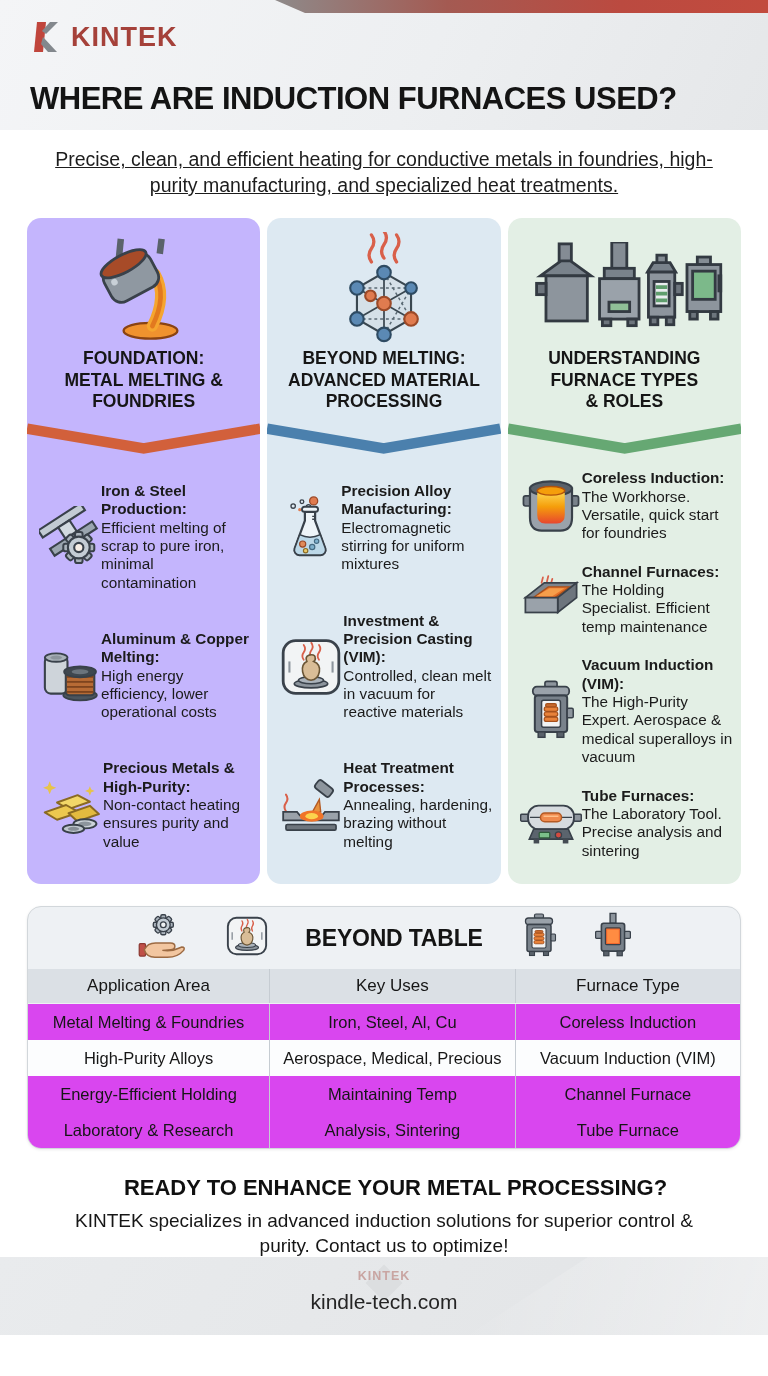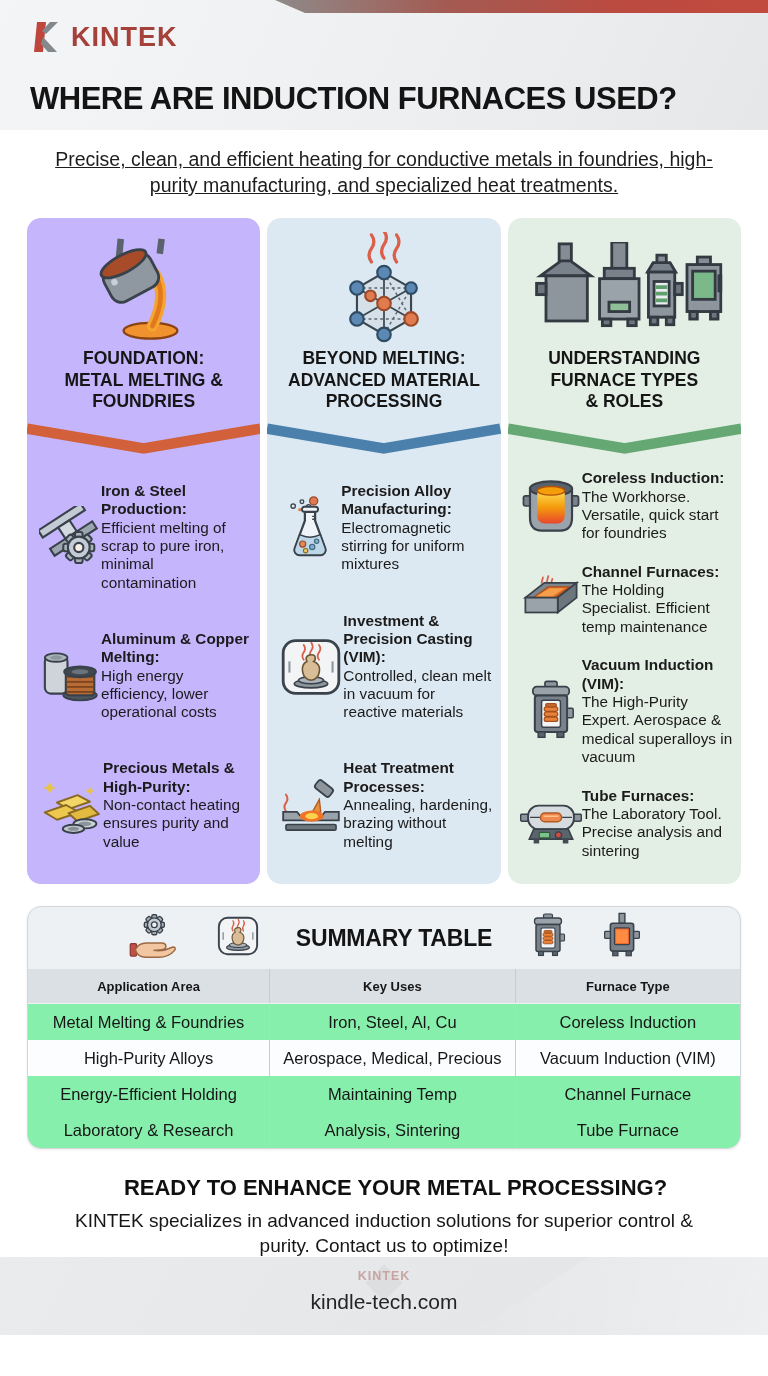--- a/index.html
+++ b/index.html
@@ -48,28 +48,28 @@
   .item-title { display:block; font-weight:800; }
   
   .summary {
     margin:22px 27px 0; border-radius:14px; background:#eef1f4;
     border:1px solid #d2d7db; overflow:hidden; box-shadow:0 1px 3px rgba(0,0,0,.08);
   }
   .summary-head { height:62px; display:flex; align-items:center; justify-content:center; gap:36px; }
   .summary-title { font-size:23px; font-weight:800; letter-spacing:-0.2px; color:#141414; }
   .trow { display:grid; grid-template-columns:34% 34.5% 31.5%; height:36px; }
   .trow.thead { background:#dbe0e5; height:35px; border-bottom:1px solid #eef1f4; }
-  .trow.odd { background:#86efac; }
+  .trow.odd { background:#d946ef; }
   .trow.even { background:#fcfdfe; }
   .tcell {
     display:flex; align-items:center; justify-content:center;
     font-size:16.5px; border-right:1px solid #c6ccd2; color:#161616;
   }
   .tcell:last-child { border-right:none; }
-  .thead .tcell { font-weight:700; font-size:13px; }
+  .thead .tcell { font-weight:400; font-size:17px; }
   
   .cta { height:108px; padding-top:26px; text-align:center; }
   .cta-heading { font-size:22px; font-weight:800; color:#101010;padding-left:23px; }
   .cta-body { width:640px; margin:7px auto 0; font-size:19px; line-height:1.33; color:#161616; }
   
   .footer {
     height:78px; background:linear-gradient(120deg,#e9ebed 0%,#e4e6e8 70%,#e0e2e4 100%);
     text-align:center; padding-top:9px; position:relative; overflow:hidden;
   }
   .footer-wedge { position:absolute; right:0; top:0; width:300px; height:78px;
@@ -493,21 +493,21 @@
 </div>
 
 <div class="summary">
   <div class="summary-head">
     <span><svg width="52" height="50" viewBox="0 0 80 80">
           <use href="#hand-gear"></use>
         </svg></span>
     <span><svg width="44" height="44" viewBox="0 0 92 92">
           <use href="#vacuum-cast"></use>
         </svg></span>
-    <span class="summary-title">SUMMARY TABLE</span>
+    <span class="summary-title">BEYOND TABLE</span>
     <span><svg width="40" height="46" viewBox="0 0 80 92">
           <use href="#vim"></use>
         </svg></span>
     <span><svg width="36" height="48" viewBox="0 0 62 82">
           <use href="#furnace-window"></use>
         </svg></span>
   </div>
   <div class="trow thead">
     <div class="tcell">Application Area</div>
     <div class="tcell">Key Uses</div>

